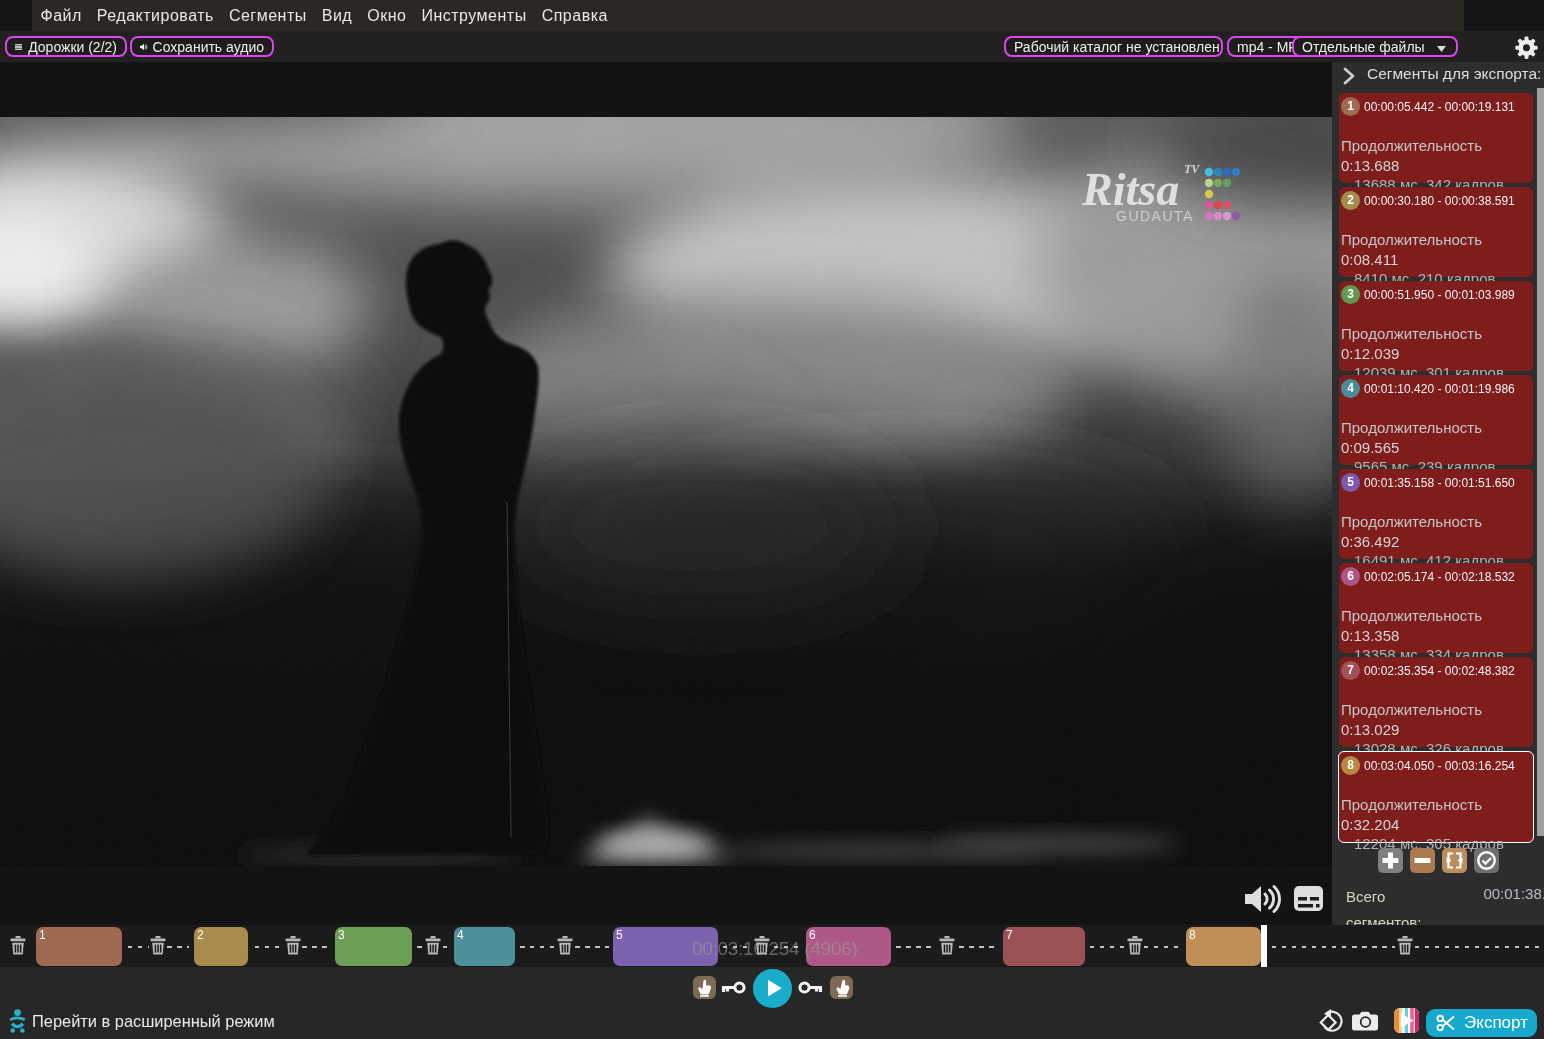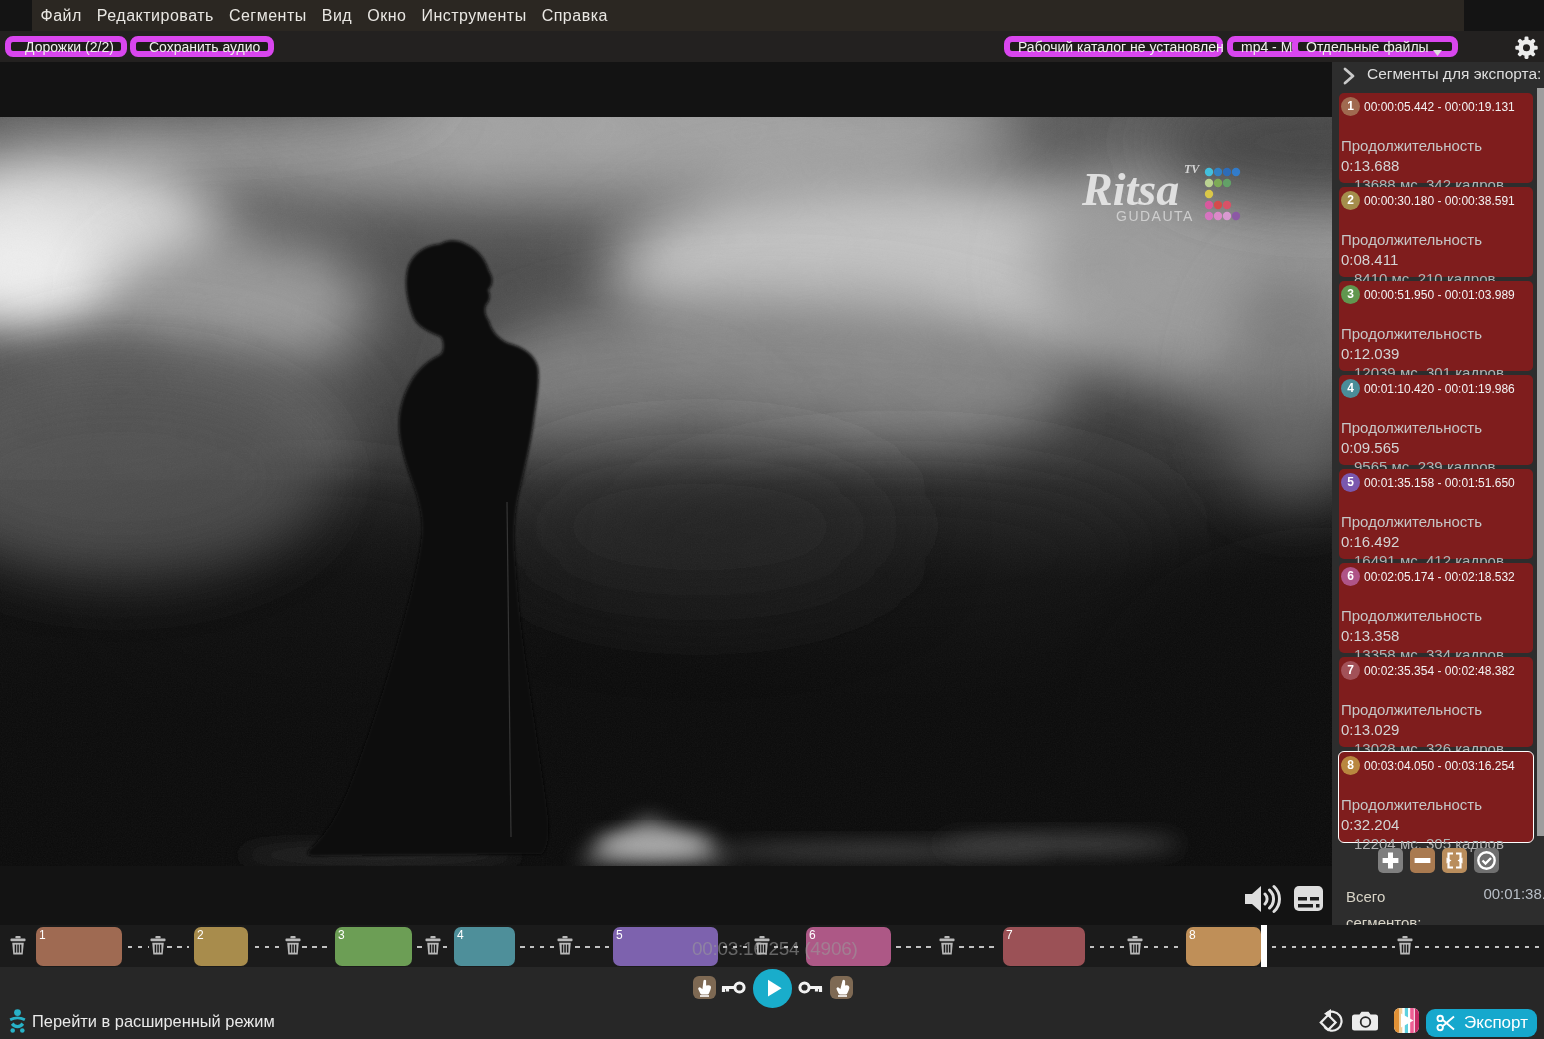--- a/index.html
+++ b/index.html
@@ -9,21 +9,21 @@
 .abs { position:absolute; }
 
 
 #menubar { left:0; top:0; width:1432px; height:31px; background:#2b2722;
   color:#e9e7e3; font-size:16px; display:flex; align-items:center;margin-left:32px; }
 #menubar span { padding:0 7.5px; letter-spacing:0.5px; }
 
 
 #toolbar { left:0; top:31px; width:1544px; height:31px; background:#232120; }
 .tbtn { position:absolute; top:5px; height:21px; background:#1e1d1b;
-  border:6px solid #d946ef; border-radius:8px; color:#efeeec; font-size:14px;
+  border:2px solid #d946ef; border-radius:8px; color:#efeeec; font-size:14px;
   display:flex; align-items:center; padding:0 8px; white-space:nowrap; }
 
 
 #videowrap { left:0; top:62px; width:1332px; height:863px; background:#131313; overflow:hidden; }
 #video { position:absolute; left:0; top:55px; width:1332px; height:749px; }
 
 
 #sidebar { left:1332px; top:62px; width:249px; height:863px; background:#2d2d2d; overflow:hidden; }
 .card { position:absolute; left:7px; width:194px; height:90px; background:#7f1d1d;
   border-radius:5px; padding:4px 2px; color:#ccc; }
@@ -260,21 +260,21 @@
       </div>
     <div class="card" style="top:313px">
         <div><span class="badge" style="background:#4a8d99">4</span><span class="trange">00:01:10.420 - 00:01:19.986</span></div>
       <div class="cline1">Продолжительность</div>
         <div class="cline2">0:09.565</div>
         <div class="cline3">9565 мс, 239 кадров</div>
       </div>
     <div class="card" style="top:407px">
         <div><span class="badge" style="background:#7a58ae">5</span><span class="trange">00:01:35.158 - 00:01:51.650</span></div>
       <div class="cline1">Продолжительность</div>
-        <div class="cline2">0:16.492</div>
+        <div class="cline2">0:36.492</div>
         <div class="cline3">16491 мс, 412 кадров</div>
       </div>
     <div class="card" style="top:501px">
         <div><span class="badge" style="background:#af5487">6</span><span class="trange">00:02:05.174 - 00:02:18.532</span></div>
       <div class="cline1">Продолжительность</div>
         <div class="cline2">0:13.358</div>
         <div class="cline3">13358 мс, 334 кадров</div>
       </div>
     <div class="card" style="top:595px">
         <div><span class="badge" style="background:#a25158">7</span><span class="trange">00:02:35.354 - 00:02:48.382</span></div>

